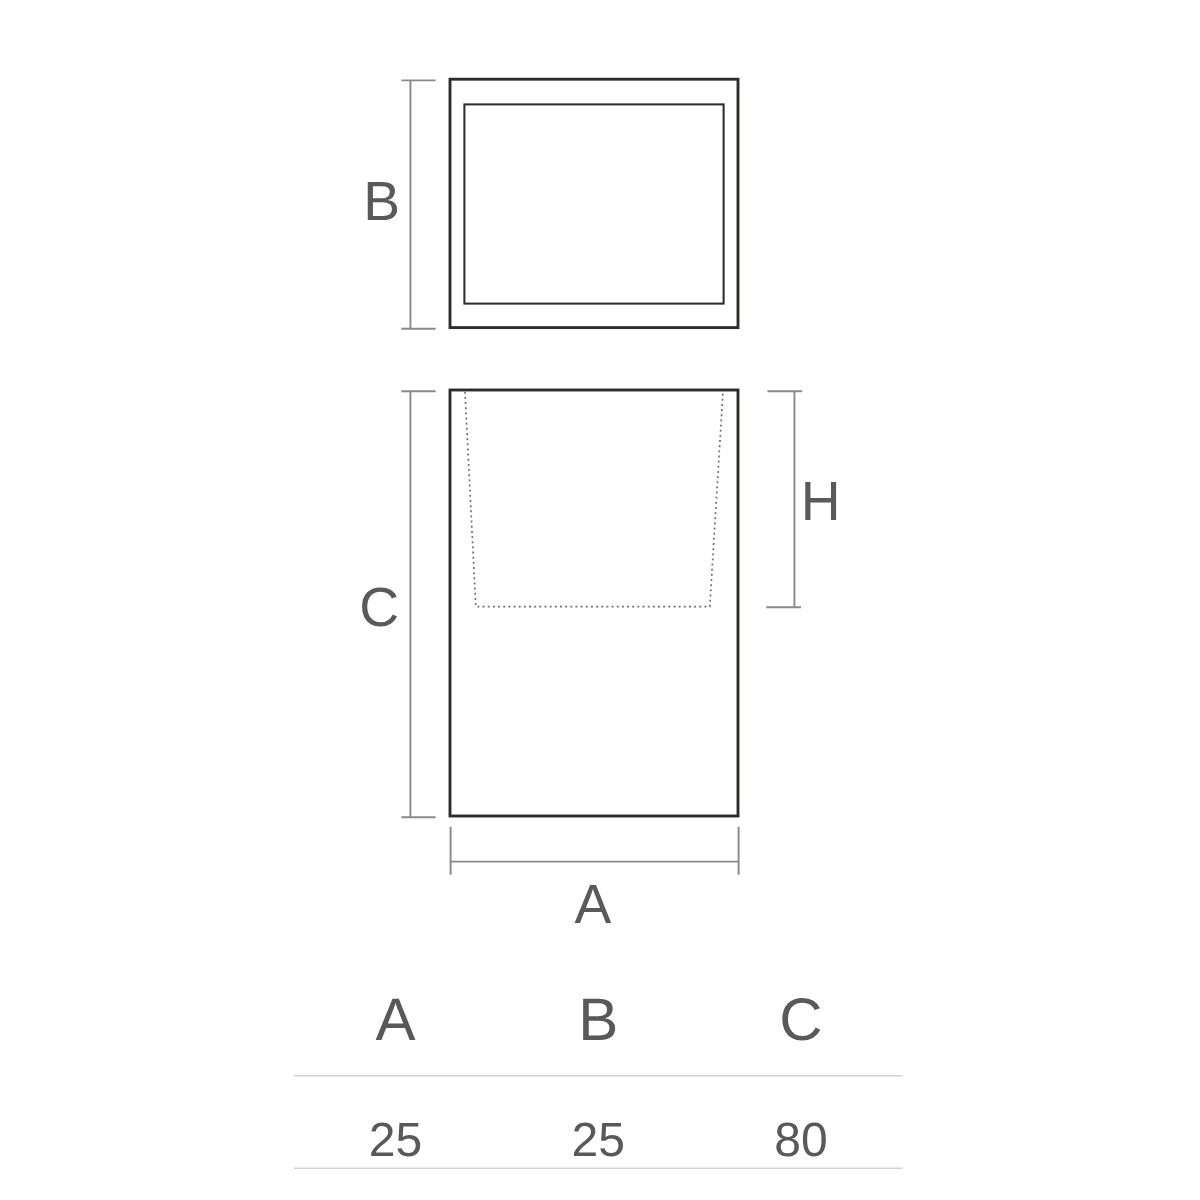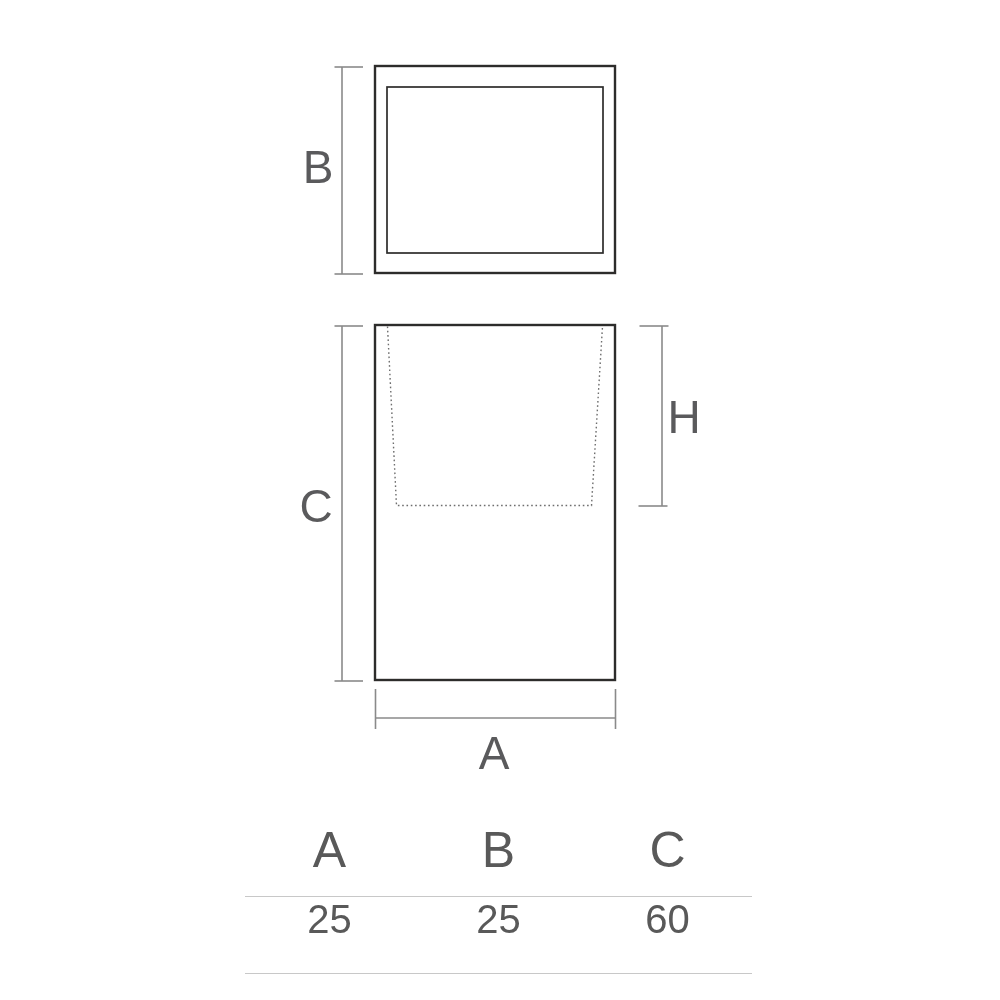--- a/index.html
+++ b/index.html
@@ -46,21 +46,21 @@
   .spec-head {
     display: flex;
     height: 93px;
     align-items: center;
     border-bottom: 1.5px solid var(--table-rule);
     font-size: 50px;
   }
   .spec-row {
     display: flex;
     height: 77px;
-    align-items: flex-start;
+    align-items: flex-end;
     border-bottom: 1.5px solid var(--table-rule);
     font-size: 40px;
   }
   .cell { flex: 1; text-align: center; }
 </style>
 </head>
 <body>
 
 <div class="stage">
 
@@ -107,17 +107,17 @@
 
   <div class="spec-table">
     <div class="spec-head">
       <div class="cell">A</div>
       <div class="cell">B</div>
       <div class="cell">C</div>
     </div>
     <div class="spec-row">
       <div class="cell">25</div>
       <div class="cell">25</div>
-      <div class="cell">60</div>
+      <div class="cell">80</div>
     </div>
   </div>
 
 </div>
 
 </body></html>

